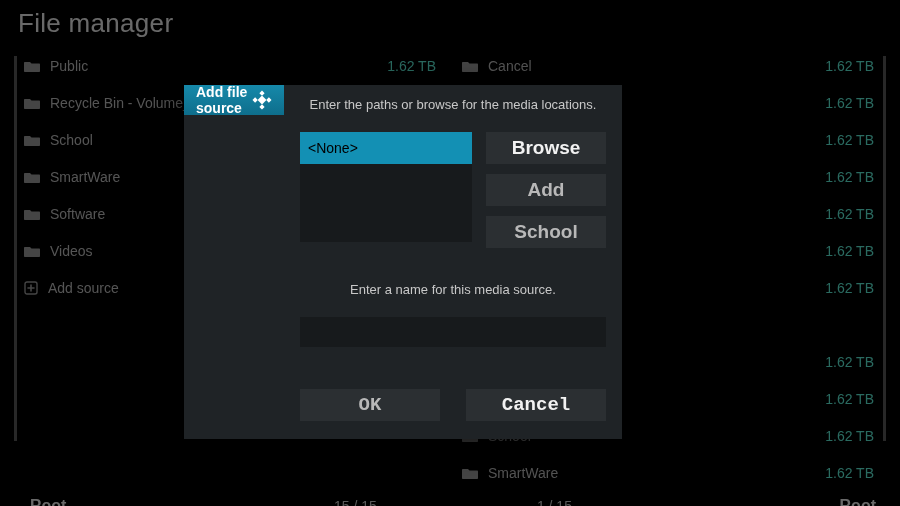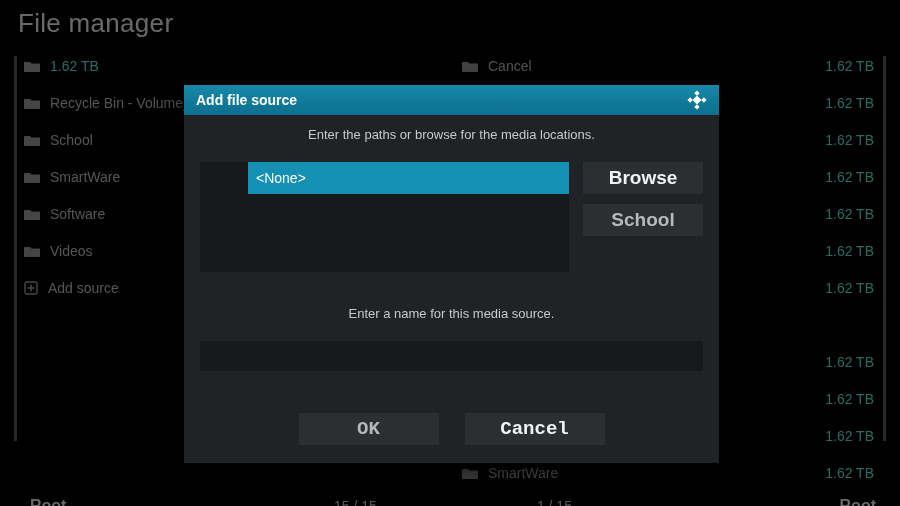--- a/index.html
+++ b/index.html
@@ -55,24 +55,24 @@
     position: absolute; top: 56px; width: 3px; height: 385px;
     background: linear-gradient(#5a5a5a, #5a5a5a);
   }
   .edgebar-l { left: 14px; }
   .edgebar-r { right: 14px; }
 
   
   .modal {
     position: absolute;
     left: 184px; top: 85px;
-    width: 535px;
+    width: 438px;
     background: #1f2326;
     box-shadow: 0 6px 30px rgba(0,0,0,0.8);
-    display: flex; flex-direction: column;
+    display: flex; flex-direction: row;
     font-size: 14px;
   }
   .modal-header {
     background: #0f7d9e;
     background: linear-gradient(#1689aa, #0e6e8c);
     height: 30px;
     display: flex; align-items: center; justify-content: space-between;
     padding: 0 12px;
     color: #fff;
     font-weight: 700;
@@ -83,21 +83,21 @@
   .paths-row { display: flex; gap: 14px; }
   .paths-list {
     flex: 1; height: 110px;
     background: #171a1c;
     display: flex; flex-direction: column;
   }
   .path-item {
     height: 32px; display: flex; align-items: center; padding: 0 8px;
     color: #e8f6fb; font-size: 14px;
   }
-  .path-item.sel { background: #1390b4; color: #ffffff; margin-left: 48px; }
+  .path-item.sel { background: #1390b4; color: #000000; }
   .side-btns { width: 120px; display: flex; flex-direction: column; gap: 10px; }
   .kbtn {
     height: 32px; background: #2b2f32;
     display: flex; align-items: center; justify-content: center;
     color: #b8b8b8; font-weight: 600; font-size: 19px;
     cursor: pointer;
   }
   .kbtn.primary { color: #f2f2f2; }
   .name-input {
     height: 30px; background: #171a1c; border: none; outline: none;
@@ -119,20 +119,21 @@
 
   <div class="panels">
     <div class="panel">
       <div class="list" id="left-list">
           <div class="row">
             <span class="folder-ico">
               <svg width="16" height="12" viewBox="0 0 16 12">
                 <path fill="#9a9a9a" d="M1 2h5l1.5 1.5H15c.6 0 1 .4 1 1V11c0 .6-.4 1-1 1H1c-.6 0-1-.4-1-1V3c0-.6.4-1 1-1z"></path>
               </svg>
             </span>
+            <span class="label">Public</span>
             <span class="size">1.62 TB</span>
           </div>
           <div class="row">
             <span class="folder-ico">
               <svg width="16" height="12" viewBox="0 0 16 12">
                 <path fill="#9a9a9a" d="M1 2h5l1.5 1.5H15c.6 0 1 .4 1 1V11c0 .6-.4 1-1 1H1c-.6 0-1-.4-1-1V3c0-.6.4-1 1-1z"></path>
               </svg>
             </span>
             <span class="label">Recycle Bin - Volume_</span>
             <span class="size"></span>
@@ -330,20 +331,21 @@
     </span>
   </div>
   <div class="modal-body">
     <div class="hint">Enter the paths or browse for the media locations.</div>
     <div class="paths-row">
       <div class="paths-list">
         <div class="path-item sel">&lt;None&gt;</div>
       </div>
       <div class="side-btns">
         <div class="kbtn primary">Browse</div>
+        <div class="kbtn">Add</div>
         <div class="kbtn">School</div>
       </div>
     </div>
     <div class="hint" style="margin-top:14px">Enter a name for this media source.</div>
     <input class="name-input" value="" style="">
     <div class="btnrow">
       <div class="kbtn">OK</div>
       <div class="kbtn primary">Cancel</div>
     </div>
   </div>

